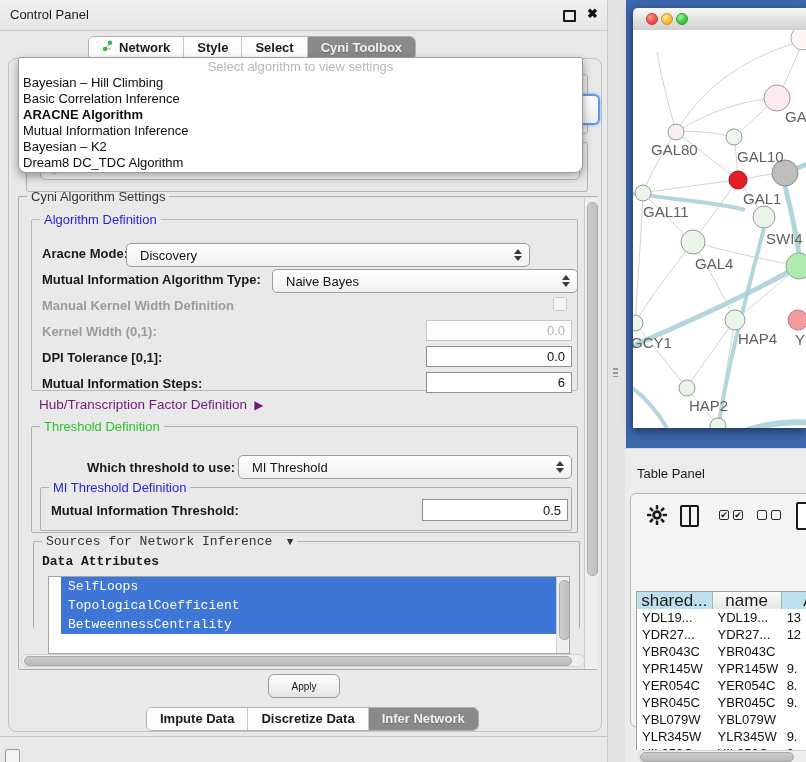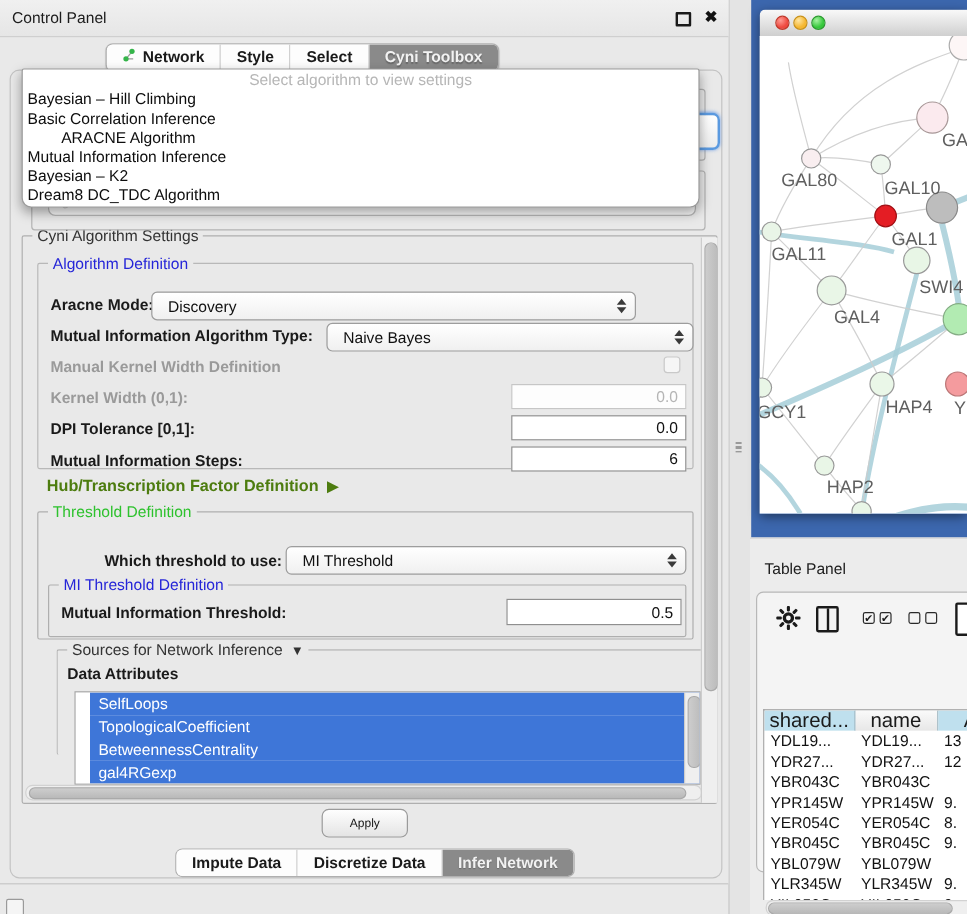--- a/index.html
+++ b/index.html
@@ -30,29 +30,29 @@
   .ghost-grp{position:absolute;border:1px solid #b3b3b3;border-radius:3px;background:transparent;z-index:2;}
   #ghost-combo-btn{position:absolute;left:574px;top:94px;width:22px;height:27px;border-radius:6px;
      border:2px solid #5b9ae0;background:linear-gradient(#fff,#ececec);z-index:3;box-shadow:0 0 3px rgba(80,140,230,.8);}
   #ghost-combo2{position:absolute;left:40px;top:152px;width:540px;height:28px;border:1px solid #b8b8b8;border-radius:6px;
      background:#fcfcfc;z-index:3;font-size:13px;color:#bcbcbc;display:flex;align-items:center;padding-left:10px;box-sizing:border-box;}
   
   #algo-popup{position:absolute;left:18px;top:57px;width:563px;height:114px;background:#fff;border:1px solid #9b9b9b;
      border-radius:2px 2px 8px 8px;box-shadow:0 4px 10px rgba(0,0,0,.35);z-index:50;overflow:hidden;}
   #popup-hint{height:17px;line-height:17px;text-align:center;font-size:13px;color:#b6b6b6;}
   .popup-item{height:16px;line-height:16px;font-size:13px;color:#0d0d0d;padding-left:4px;}
-  .popup-item.bold{font-weight:normal;margin-left:28px;}
+  .popup-item.bold{font-weight:bold;}
   
   .grp{position:absolute;border:1px solid #afafaf;border-radius:2px;box-sizing:border-box;}
   .legend{position:absolute;top:-8px;left:8px;background:#e9e9e9;padding:0 4px;font-size:13px;color:#333;white-space:nowrap;}
   .legend.blue{color:#2525d8;}
   .legend.green{color:#2ec22e;}
   .lbl{position:absolute;font-size:13px;font-weight:bold;color:#1a1a1a;white-space:nowrap;}
   .lbl.dis{color:#9a9a9a;}
-  .lbl.plain{font-weight:bold;color:#4d7c0f;}
+  .lbl.plain{font-weight:normal;color:#701a75;}
   .combo{position:absolute;background:linear-gradient(#ffffff,#f0f0f0);border:1px solid #9d9d9d;border-radius:5px;
      font-size:13px;color:#111;display:flex;align-items:center;padding-left:13px;box-sizing:border-box;}
   .stepper{position:absolute;right:7px;top:50%;transform:translateY(-50%);display:flex;flex-direction:column;gap:2px;}
   .tri-up{width:0;height:0;border-left:4px solid transparent;border-right:4px solid transparent;border-bottom:5px solid #3a3a3a;}
   .tri-dn{width:0;height:0;border-left:4px solid transparent;border-right:4px solid transparent;border-top:5px solid #3a3a3a;}
   .field{position:absolute;background:#fff;border:1px solid #8f8f8f;font-size:13px;color:#111;
      display:flex;align-items:center;justify-content:flex-end;padding-right:6px;box-sizing:border-box;}
   .field.dis{border-color:#c6c6c6;color:#b5b5b5;background:#fdfdfd;}
   .checkbox{position:absolute;width:14px;height:14px;border:1px solid #c9c9c9;border-radius:3px;background:#f6f6f6;box-sizing:border-box;}
   
@@ -204,34 +204,33 @@
               <span class="tri-dn"></span>
             </span>
         </div>
         <div class="grp" style="left:8px;top:60px;width:532px;height:44px;">
           <span class="legend blue">MI Threshold Definition</span>
           <span class="lbl" style="left:10px;top:15px;">Mutual Information Threshold:</span>
           <div class="field" style="left:381px;top:11px;width:146px;height:22px;">0.5</div>
         </div>
       </div>
 
-      <div class="grp" style="left:28px;top:344px;width:547px;height:88px;border-bottom:none;">
+      <div class="grp" style="left:14px;top:344px;width:547px;height:88px;border-bottom:none;font-family:Liberation Mono, monospace;">
         <span class="legend">
           <span>Sources for Network Inference</span>
           <span style="font-size:11px;">&nbsp;▼</span>
         </span>
         <span class="lbl" style="left:8px;top:12px;">Data Attributes</span>
         <div id="attr-list" style="left:14px;top:34px;width:508px;height:76px;padding-left:12px;">
           <div class="vsb" style="right:0;top:0;width:12px;height:76px;">
             <div class="thumb" style="top:3px;height:58px;"></div>
           </div>
         <div class="attr-item">SelfLoops</div>
             <div class="attr-item">TopologicalCoefficient</div>
             <div class="attr-item">BetweennessCentrality</div>
-            <div class="attr-item">gal4RGexp</div>
           </div>
       </div>
 
       <div class="hsb" style="left:2px;top:457px;width:562px;height:11px;">
         <div class="thumb" style="left:2px;width:546px;"></div>
       </div>
 
       <div class="vsb" style="left:565px;top:1px;width:13px;height:471px;">
         <div class="thumb" style="top:4px;height:372px;"></div>
       </div>

